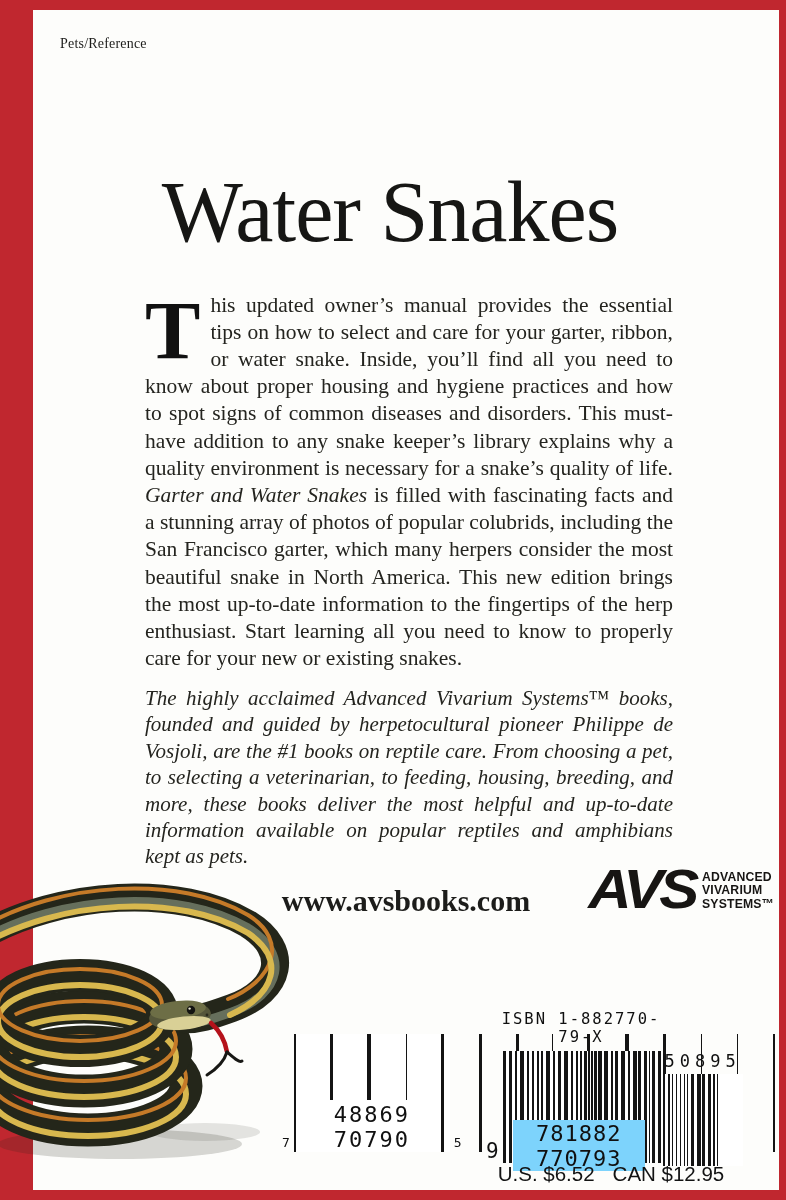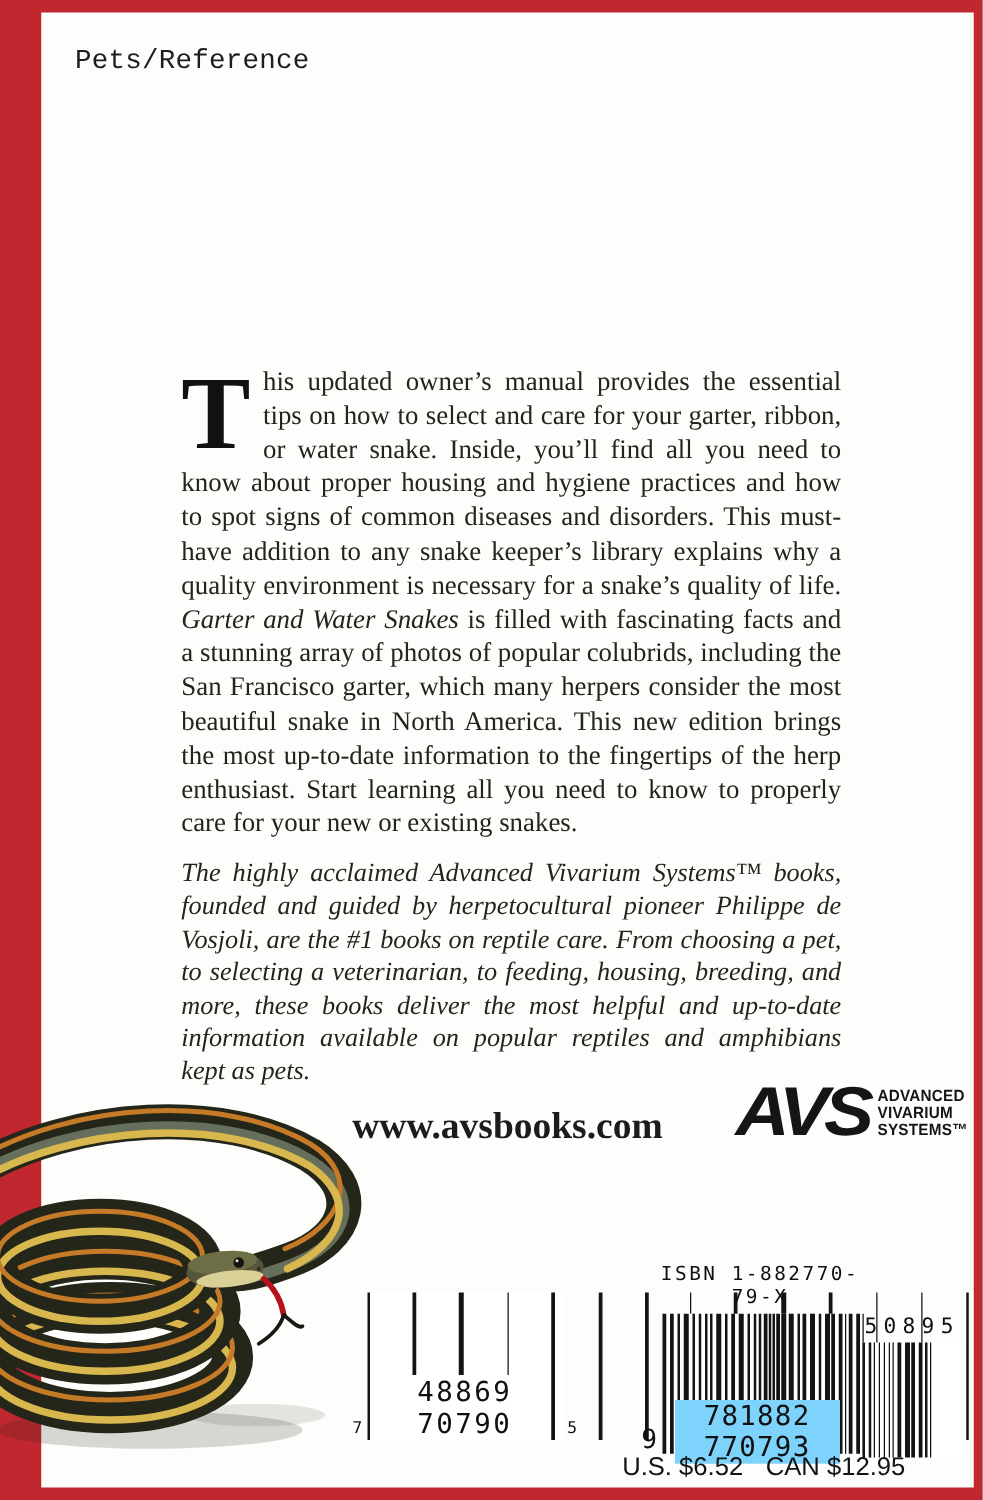--- a/index.html
+++ b/index.html
@@ -7,21 +7,21 @@
   .page {
     position:relative; width:786px; height:1200px; margin:0 auto;
     background:var(--frame-red); overflow:hidden;
     font-family:"Liberation Serif", serif; color:var(--ink);
   }
   .panel {
     position:absolute; left:33px; top:10px; width:746px; height:1180px;
     background:#fdfdfb;
   }
   .category {
-    position:absolute; left:60px; top:36px; font-size:22px; letter-spacing:.2px;font-family:Liberation Mono, monospace;
+    position:absolute; left:60px; top:36px; font-size:14px; letter-spacing:.2px;
   }
   .title {
     position:absolute; left:60px; top:80px; width:660px; margin:0;
     text-align:center; font-weight:normal; font-size:86px; line-height:88px;
     letter-spacing:-1px; color:#161614;
   }
   .desc {
     position:absolute; left:145px; top:270px; width:528px;
     font-size:21.5px; line-height:27.2px; text-align:justify; color:#24241f;
   }
@@ -58,21 +58,21 @@
   .mono { font-family:"DejaVu Sans Mono", monospace; color:#101010; }
   .bars { display:flex; align-items:stretch; background:#fff; position:relative; }
   .bars i { display:block; background:#141414; height:100%; flex:0 0 auto; }
   .upc { position:absolute; left:282px; top:1034px; display:flex; align-items:flex-end; gap:4px; z-index:7; }
   .upc .bars { width:156px; height:118px;gap:32px; }
   .upc .strip {
     position:absolute; left:13px; right:13px; bottom:0; background:#fff;
     text-align:center; font-size:22px; letter-spacing:2px; padding-top:2px;
   }
   .upc .side { font-size:13px; padding-bottom:2px; }
-  .isbn-block { position:absolute; left:486px; top:1010px; z-index:7;margin-left:27px; }
+  .isbn-block { position:absolute; left:486px; top:1010px; z-index:7; }
   .isbn-label { text-align:center; font-size:15.5px; letter-spacing:2px; margin:0 0 5px 14px; width:162px; }
   .ean-row { display:flex; align-items:flex-start; gap:8px; }
   .ean-main { display:flex; align-items:flex-end; gap:4px; }
   .ean-main .bars { width:152px; height:112px; }
   .ean-main .strip {
     position:absolute; left:10px; right:10px; bottom:-8px; background:#7dd3fc;
     text-align:center; font-size:22px; letter-spacing:1px; padding-top:1px;
   }
   .ean-main .side { font-size:21px; padding-bottom:0; }
   .addon { width:80px; text-align:center; }
@@ -89,20 +89,21 @@
 <body>
 
 <div class="page">
 
   <div class="panel"></div>
 
   <div class="category">Pets/Reference</div>
 
   <h1 class="title">
     <br>
+    <span>Water Snakes</span>
   </h1>
 
   <p class="desc"><span class="dropcap">T</span><span>his updated owner’s manual provides the essential tips on how to select and care for your garter, ribbon, or water snake. Inside, you’ll find all you need to know about proper housing and hygiene practices and how to spot signs of common diseases and disorders. This must-have addition to any snake keeper’s library explains why a quality environment is necessary for a snake’s quality of life. </span><span class="inline-title">Garter and Water Snakes</span><span> is filled with fascinating facts and a stunning array of photos of popular colubrids, including the San Francisco garter, which many herpers consider the most beautiful snake in North America. This new edition brings the most up-to-date information to the fingertips of the herp enthusiast. Start learning all you need to know to properly care for your new or existing snakes.</span></p>
 
   <p class="blurb">The highly acclaimed Advanced Vivarium Systems™ books, founded and guided by herpetocultural pioneer Philippe de Vosjoli, are the #1 books on reptile care. From choosing a pet, to selecting a veterinarian, to feeding, housing, breeding, and more, these books deliver the most helpful and up-to-date information available on popular reptiles and amphibians kept as pets.</p>
 
   <div class="logo-row">
     <span class="avs-acronym">AVS</span>
     <span class="avs-lines">
       <span>ADVANCED</span><br>

